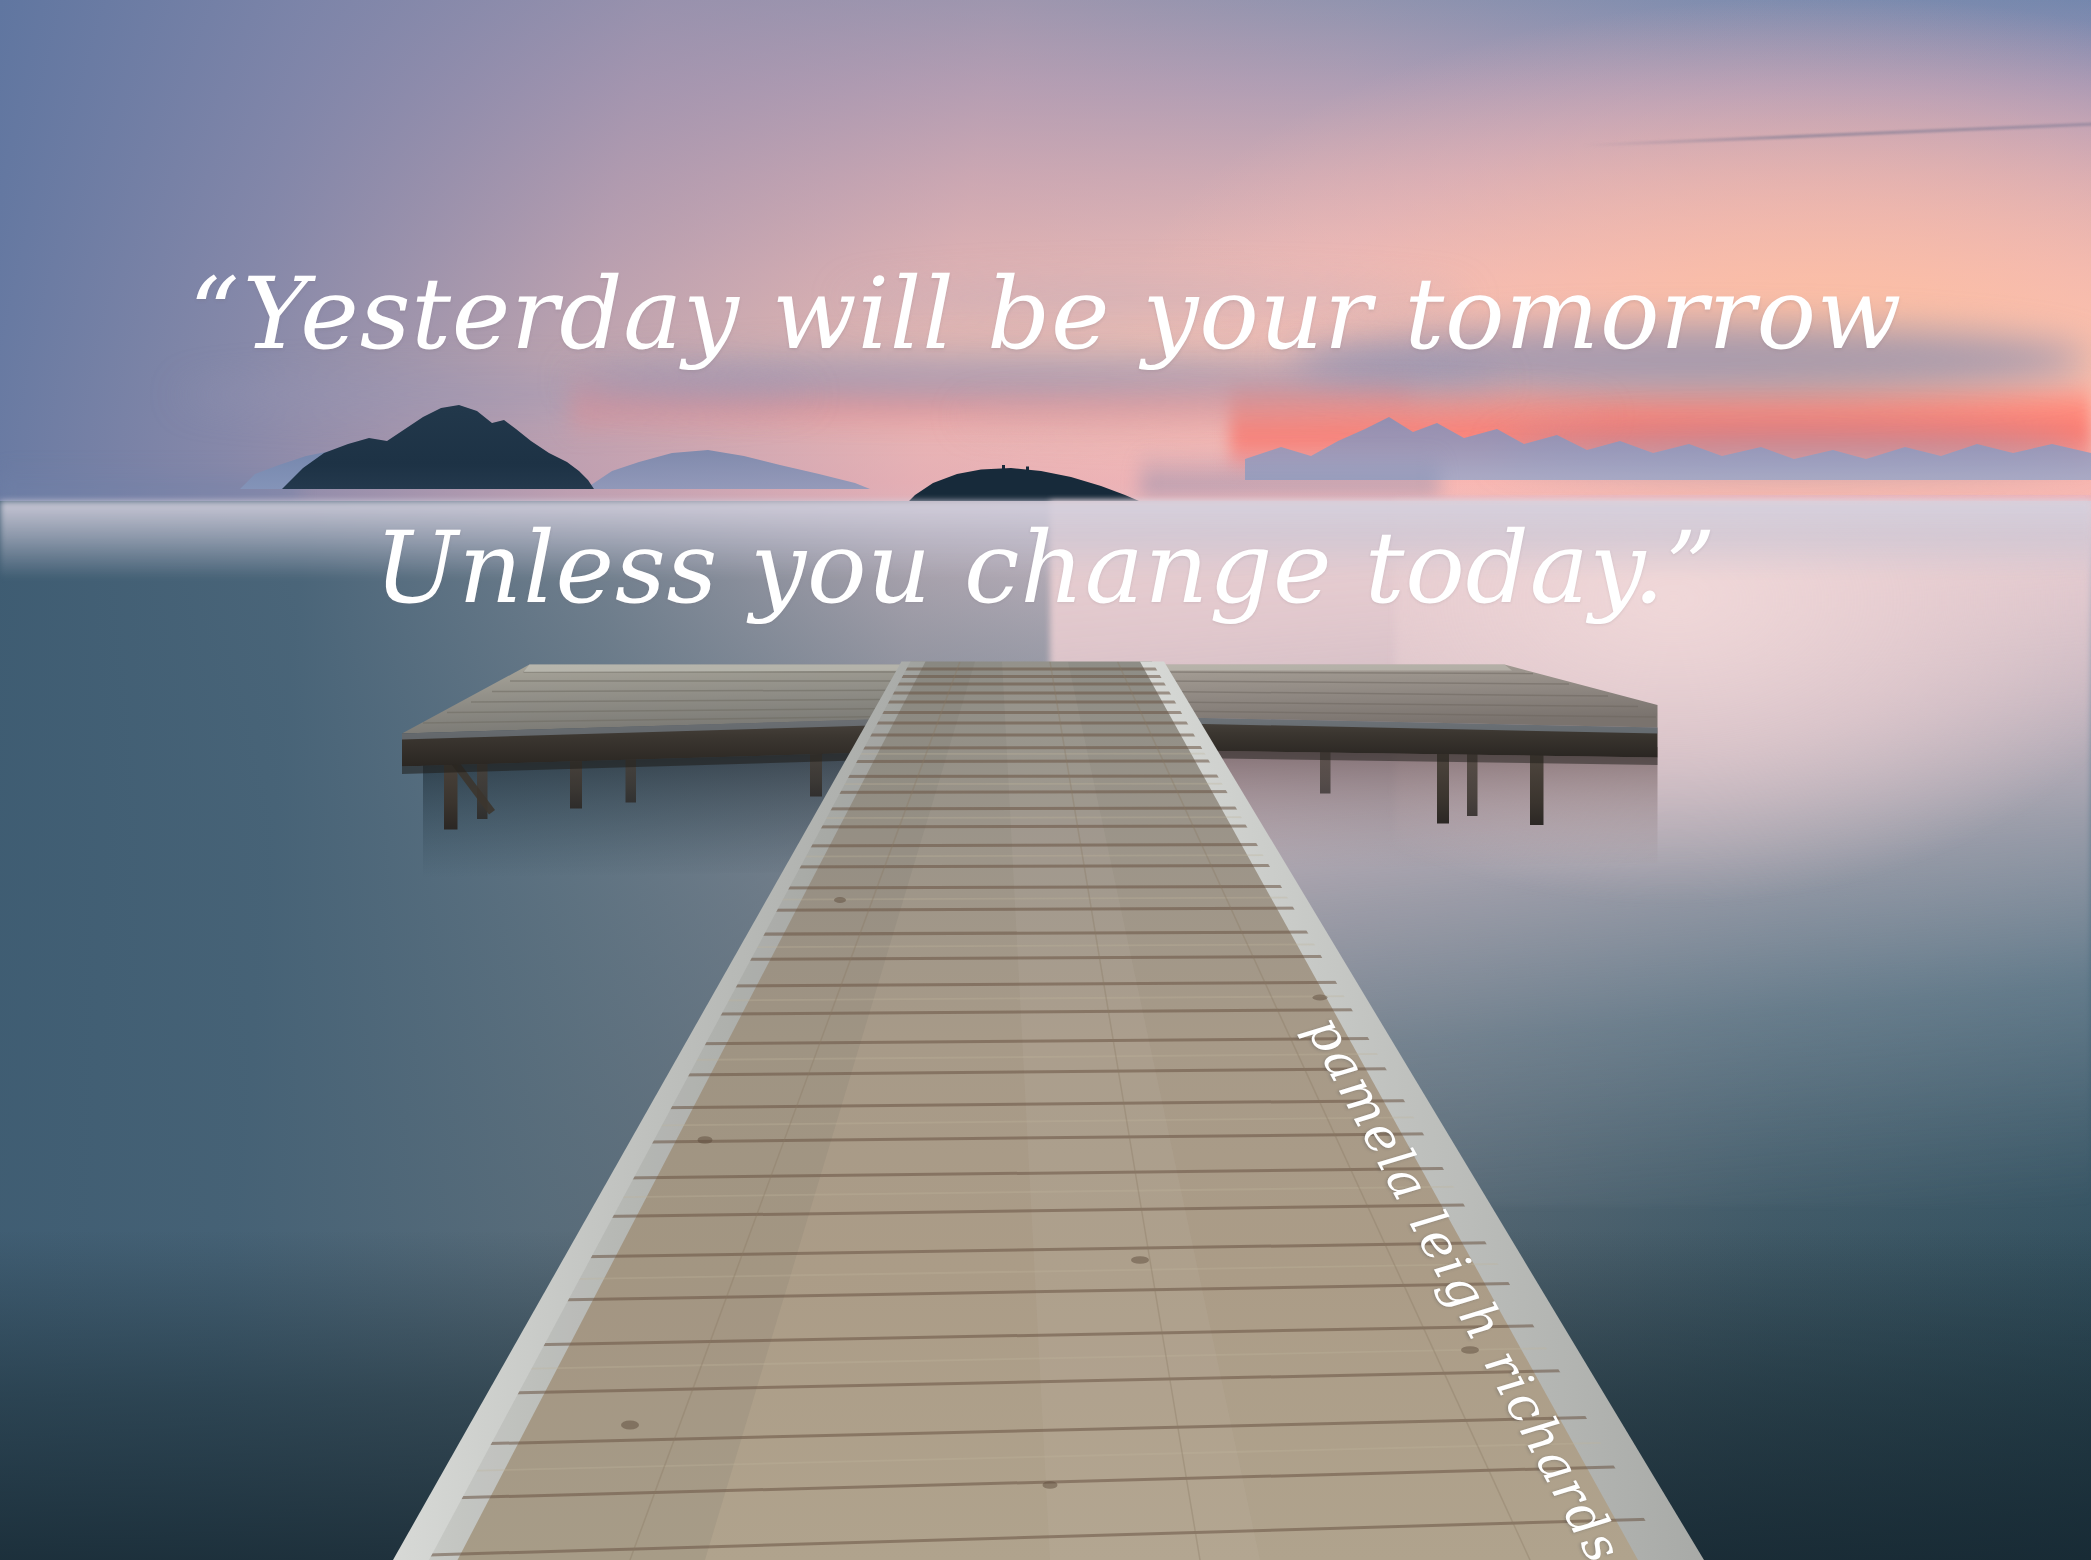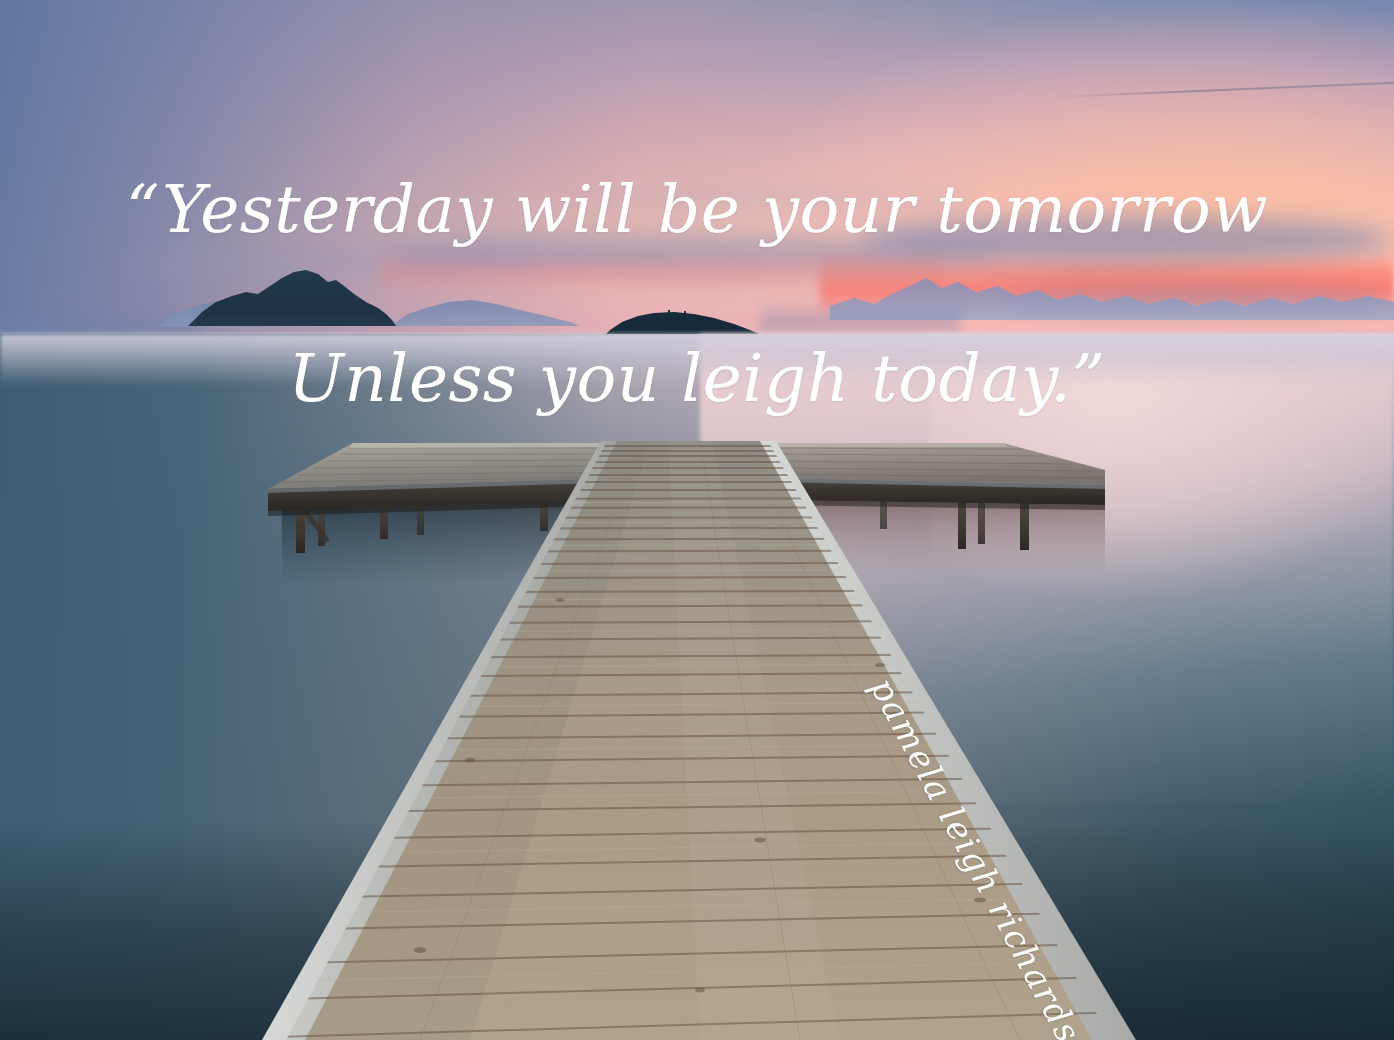--- a/index.html
+++ b/index.html
@@ -498,18 +498,18 @@
           <ellipse cx="980" cy="470" rx="6" ry="2.5"></ellipse>
           <ellipse cx="420" cy="520" rx="6" ry="3"></ellipse>
           <ellipse cx="700" cy="560" rx="5" ry="2.5"></ellipse>
         </g>
       </g>
     </svg>
   </div>
 
   <div class="quote">
     <span class="l1">“Yesterday will be your tomorrow</span>
-    <span class="l2">Unless you leigh today.”</span>
+    <span class="l2">Unless you change today.”</span>
   </div>
 
   <div class="attribution">pamela leigh richards</div>
 
 </div>
 
 </body></html>

